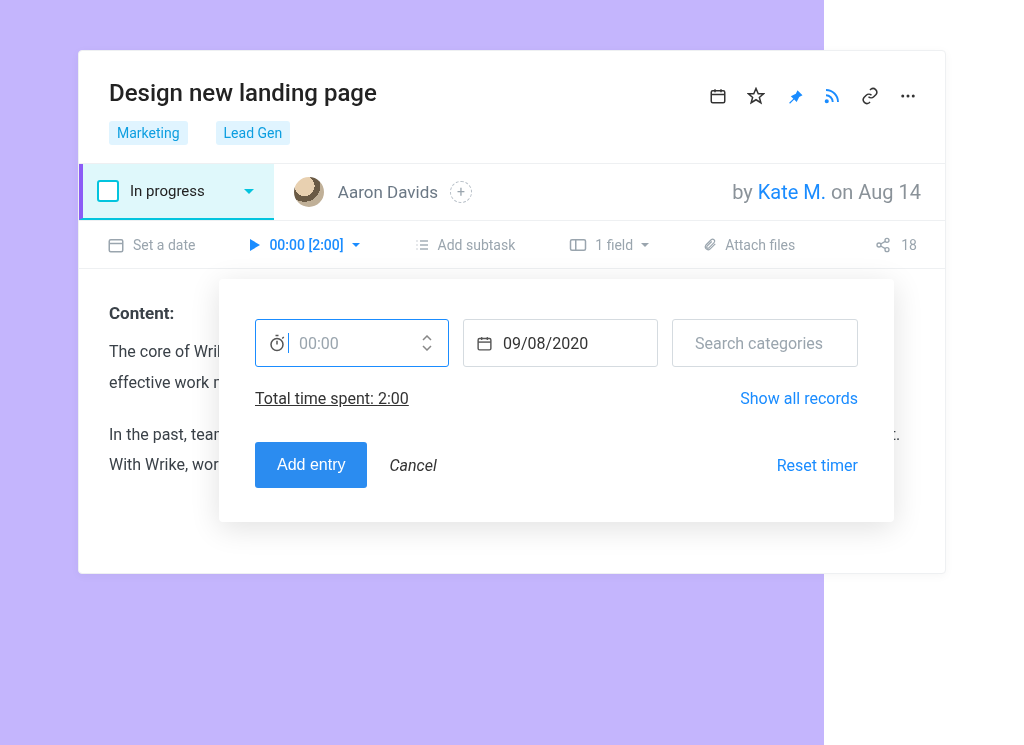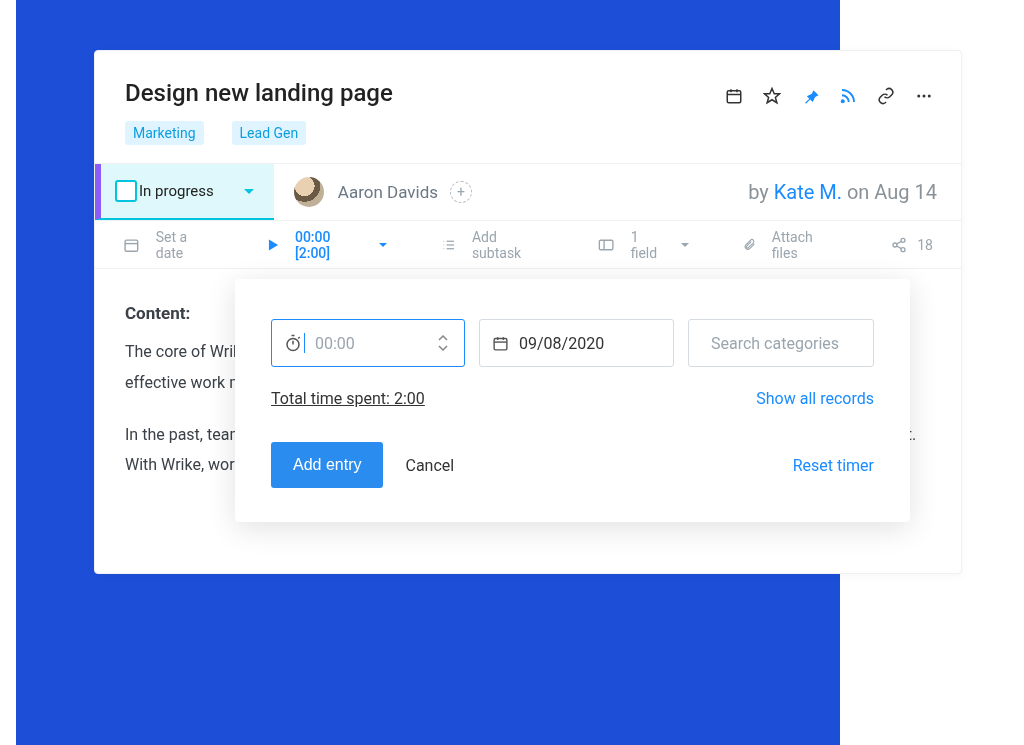--- a/index.html
+++ b/index.html
@@ -8,22 +8,21 @@
     padding: 0;
     font-family: -apple-system, BlinkMacSystemFont, "Segoe UI", Roboto, Helvetica, Arial, sans-serif;
     background: #fff;
     color: #333;
     font-size: 14px;
   }
   .canvas {
     width: 824px;
     height: 745px;
     position: relative;
-    background: #1d4ed8;
-    margin-left: 16px;
+    background: #c4b5fd;
   }
   .card {
     position: absolute;
     left: 78px;
     top: 50px;
     width: 868px;
     background: #fff;
     border: 1px solid #eef0f2;
     border-radius: 4px;
     box-shadow: 0 2px 10px rgba(0,0,0,0.04);
@@ -60,25 +59,25 @@
   .status-row {
     display: flex;
     align-items: center;
     border-top: 1px solid #eef0f2;
     border-bottom: 1px solid #eef0f2;
     height: 58px;
   }
   .status-block {
     display: flex;
     align-items: center;
-    gap: 2px;
+    gap: 11px;
     padding: 0 20px 0 14px;
     height: 100%;
     background: #dff8fb;
-    border-left: 6px solid #8b5cf6;
+    border-left: 4px solid #8b5cf6;
     border-bottom: 2px solid #03c4de;
   }
   .checkbox {
     width: 22px; height: 22px; border: 2px solid #03c4de; border-radius: 3px; background: #fff;
   }
   .status-label { font-size: 15px; color: #222; }
   .status-caret {
     margin-left: 28px;
     width: 0; height: 0;
     border-left: 5px solid transparent;
@@ -98,21 +97,21 @@
     width: 22px; height: 22px; border: 1px dashed #b8c0c8; border-radius: 50%;
     display: flex; align-items: center; justify-content: center; color: #9aa5ae; font-size: 14px;
   }
   .meta { margin-left: auto; padding-right: 24px; color: #8a9299; font-size: 20px; }
   .meta a { color: #1a8cff; text-decoration: none; }
   .toolbar {
     display: flex; align-items: center; height: 48px; padding: 0 28px;
     color: #9aa5ae; gap: 54px;
     border-bottom: 1px solid #eef0f2;
   }
-  .toolbar-item { display: flex; align-items: center; gap: 16px; font-size: 14px; }
+  .toolbar-item { display: flex; align-items: center; gap: 8px; font-size: 14px; }
   .toolbar-item.blue { color: #1a8cff; font-weight: 500; }
   .toolbar-item .small-caret {
     width:0;height:0;border-left:4px solid transparent;border-right:4px solid transparent;border-top:4px solid currentColor;
   }
   .share-count { margin-left: auto; display: flex; align-items: center; gap: 10px; }
   .content {
     padding: 28px 30px 70px 30px;
     line-height: 1.9;
     font-size: 16px;
     color: #3a4148;
@@ -158,21 +157,21 @@
     color: #9aa5ae; font-size: 17px;
   }
   .pop-bottom { display: flex; align-items: center; margin-top: 22px; font-size: 16px; }
   .total { color: #333; text-decoration: underline; }
   .link { color: #1a8cff; text-decoration: none; cursor: pointer; }
   .pop-actions { display: flex; align-items: center; margin-top: 34px; gap: 22px; font-size: 16px; }
   .btn-primary {
     background: #2b8cf0; color: #fff; border: none; border-radius: 3px;
     height: 46px; padding: 0 22px; font-size: 16px; cursor: pointer;
   }
-  .btn-text { color: #333; cursor: pointer; }
+  .btn-text { color: #333; cursor: pointer; font-style: italic; }
   .icon-cal { width:18px; height:18px; }
   .cursor-bar {
     width: 1px; height: 20px; background: #1a8cff; margin-left: 2px;
   }
 </style>
 </head>
 <body>
 
 <div class="canvas">
   <div class="card">

